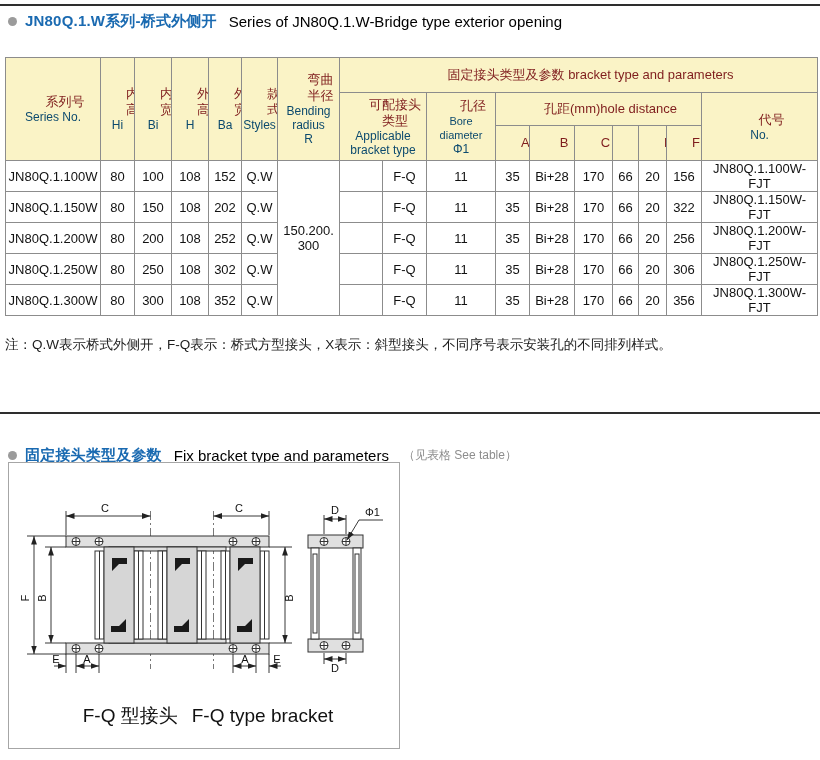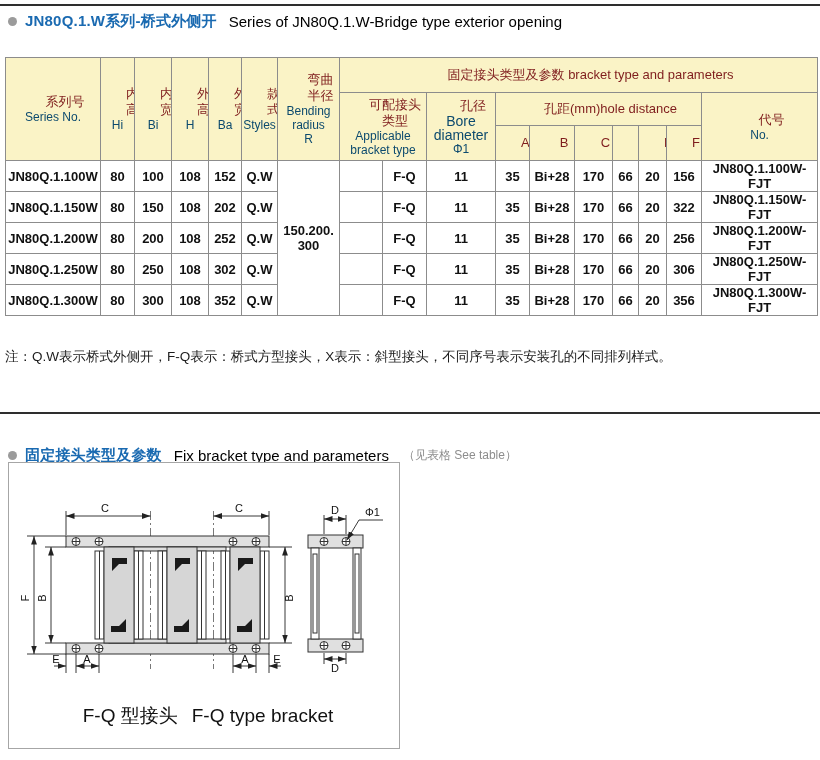--- a/index.html
+++ b/index.html
@@ -13,25 +13,25 @@
   .sec2{top:446px;}
   .bullet{width:9px;height:9px;border-radius:50%;background:#9b9b9b;flex:0 0 auto;}
   .t-zh{font-size:15px;font-weight:bold;color:#1a6ab1;letter-spacing:.2px;}
   .t-en{font-size:15px;color:#000000;margin-left:4px;}
   .t-small{font-size:12px;color:#8d8d8d;margin-left:6px;text-align:center;}
   table.spec{position:absolute;left:5px;top:57px;border-collapse:collapse;table-layout:fixed;width:812px;}
   table.spec th,table.spec td{border:1px solid #8c8c8c;text-align:center;vertical-align:middle;padding:0 1px;overflow:hidden;}
   table.spec th{background:#faf3c6;font-weight:normal;}
   .hz{font-size:13px;line-height:16px;color:#7f1d1d;margin-left:24px;}
   .he{font-size:12px;line-height:14px;color:#0c4a6e;}
-  .he.small{font-size:14px;}
+  .he.small{font-size:11px;}
   tr.hr1{height:35px;} tr.hr2{height:33px;} tr.hr3{height:35px;}
-  table.spec tbody tr{height:19px;font-weight:bold;}
+  table.spec tbody tr{height:19px;}
   table.spec td{font-size:13px;background:#fff;white-space:pre-line;}
-  .notes{position:absolute;left:5px;top:345px;width:812px;font-size:13.5px;line-height:23px;color:#1c1c1c;}
+  .notes{position:absolute;left:5px;top:333px;width:812px;font-size:13.5px;line-height:23px;color:#1c1c1c;}
   .diagram-box{position:absolute;left:8px;top:462px;width:390px;height:285px;border:1px solid #a6a6a6;background:#fff;}
   svg text{font-family:"Liberation Sans","DejaVu Sans",sans-serif;fill:#111;}
 </style>
 </head>
 <body>
 
 <div class="page">
 
   <div class="rule top"></div>
 

